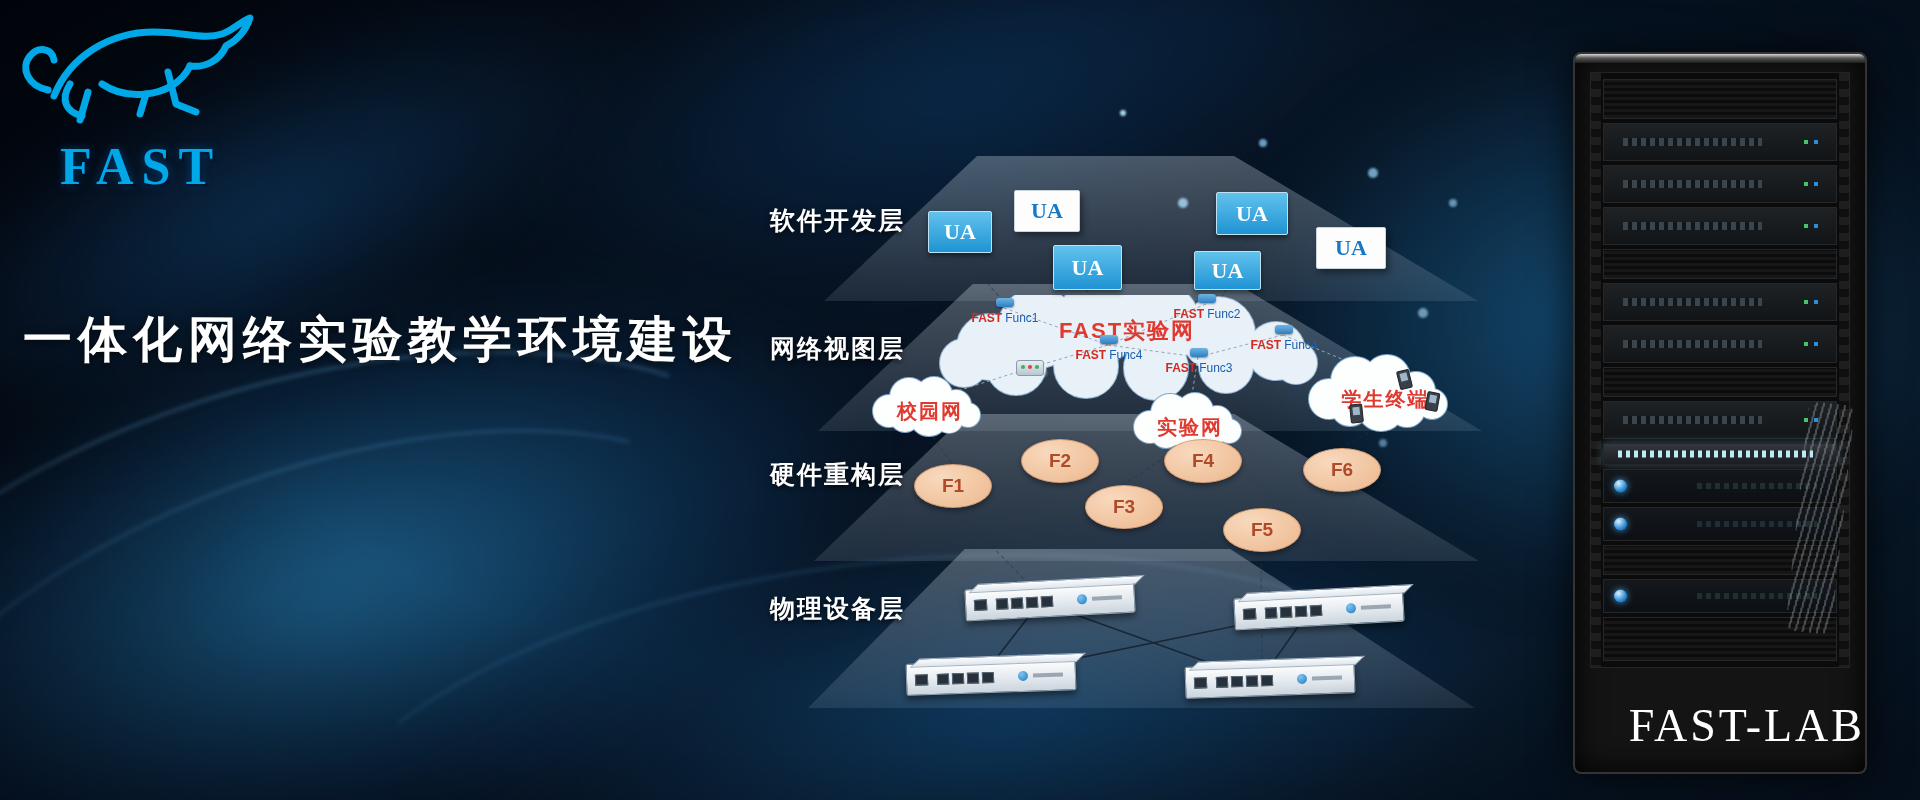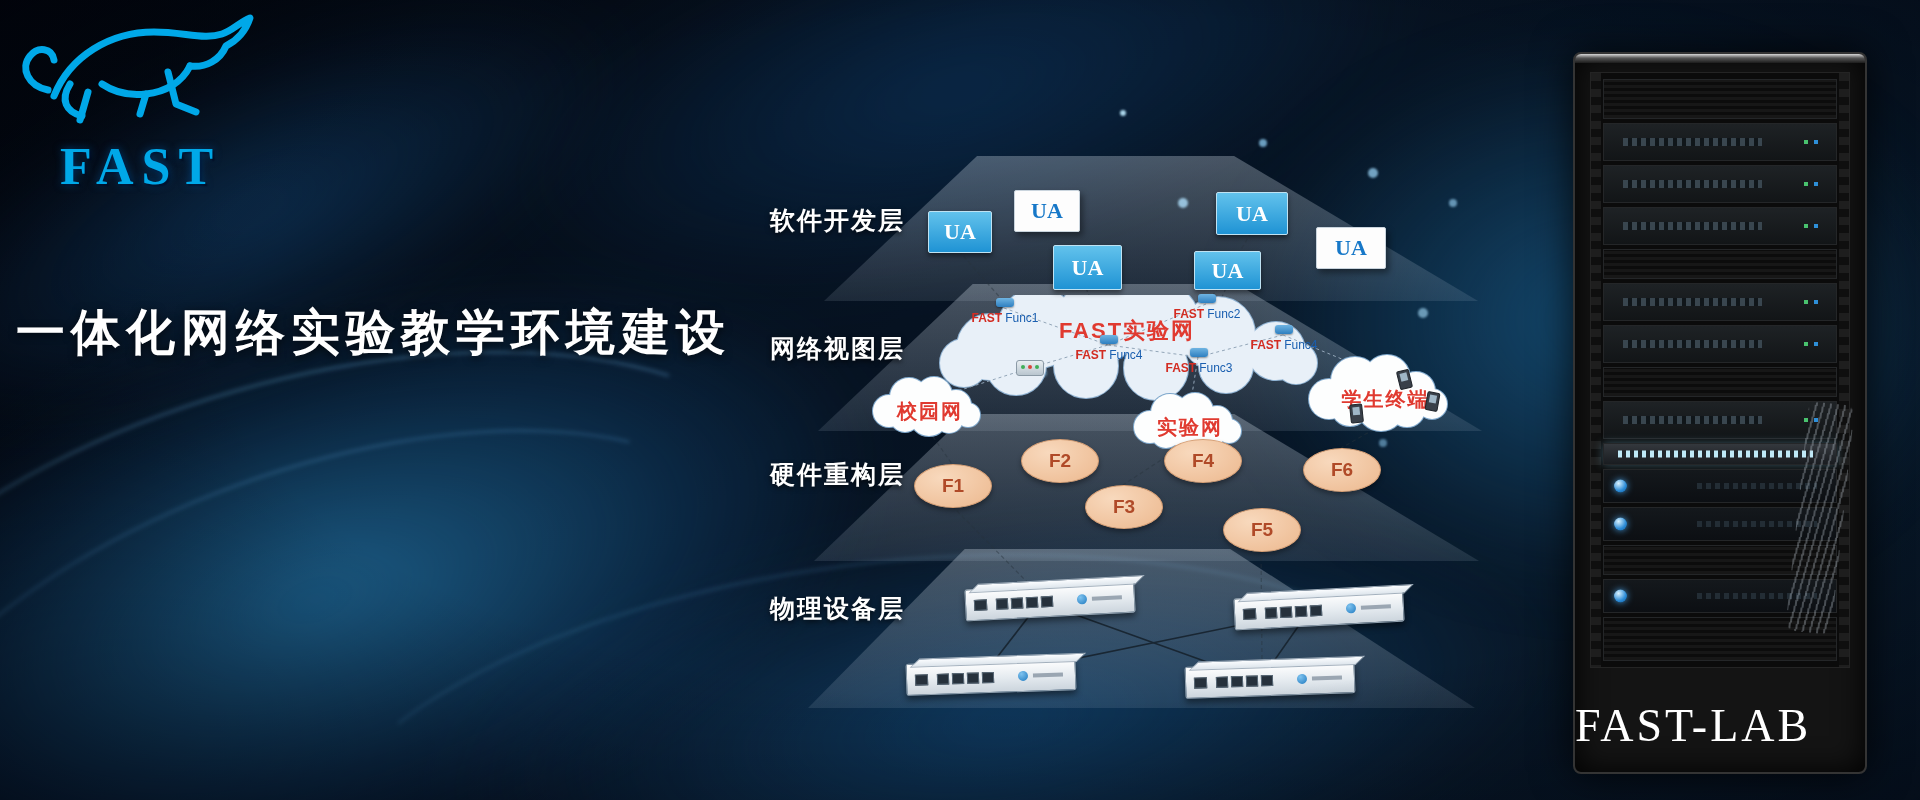--- a/index.html
+++ b/index.html
@@ -32,21 +32,21 @@
            40px 330px 0 2px rgba(150,215,255,.5),260px 330px 0 1px rgba(150,215,255,.5);}
   .vignette{position:absolute;inset:0;pointer-events:none;
             background:radial-gradient(ellipse at 55% 45%,transparent 55%,rgba(0,0,8,.55) 100%);}
   
   .logo{position:absolute;left:18px;top:8px;width:290px;}
   .logo svg{display:block;}
   .logo-text{display:block;margin:-6px 0 0 42px;font-family:"Liberation Serif",serif;font-weight:bold;
              font-size:52px;letter-spacing:8px;color:#00a8e8;
              text-shadow:0 0 8px rgba(0,70,130,.9),2px 2px 2px rgba(0,0,20,.8);}
   
-  .headline{position:absolute;left:16px;top:300px;margin:0;font-size:49px;font-weight:bold;color:#ffffff;
+  .headline{position:absolute;left:16px;top:300px;margin:7px;font-size:49px;font-weight:bold;color:#ffffff;
             letter-spacing:6px;text-shadow:0 2px 8px rgba(0,0,0,.65);white-space:nowrap;}
   
   .platform{position:absolute;background:linear-gradient(180deg,rgba(222,233,244,.30),rgba(195,210,228,.12));}
   .layer-label{position:absolute;color:#fff;font-weight:bold;font-size:25px;letter-spacing:2px;
                text-shadow:0 2px 5px rgba(0,0,0,.7);white-space:nowrap;}
   .overlay-svg{position:absolute;pointer-events:none;}
   
   .ua{position:absolute;display:flex;align-items:center;justify-content:center;
       font-family:"Liberation Serif",serif;font-weight:bold;font-size:22px;border-radius:2px;}
   .ua.solid{background:linear-gradient(180deg,#62c2ec,#1f93d4);color:#fff;border:1px solid #bfe2f2;
@@ -108,21 +108,21 @@
         background:repeating-linear-gradient(90deg,#bfe9f7 0 4px,#20262b 4px 8px);}
   .u.led{background:linear-gradient(180deg,#14181c,#0c0f13);}
   .u.led::before{content:"";position:absolute;left:10px;top:50%;width:13px;height:13px;transform:translateY(-50%);
         border-radius:50%;background:radial-gradient(circle at 35% 30%,#d8f2ff,#2a8ad6 60%,#135a96);
         box-shadow:0 0 7px rgba(80,180,255,.8);}
   .u.led::after{content:"";position:absolute;left:40%;right:8%;top:50%;height:6px;transform:translateY(-50%);
         background:repeating-linear-gradient(90deg,#232d35 0 5px,#10151a 5px 9px);}
   .cables{position:absolute;right:6px;top:330px;width:46px;height:230px;border-radius:10px;
           transform:rotate(6deg);filter:blur(.4px);
           background:repeating-linear-gradient(100deg,rgba(195,205,215,.32) 0 2px,transparent 2px 7px);}
-  .rack-label{position:absolute;left:0;right:0;bottom:20px;text-align:left;color:#fff;
+  .rack-label{position:absolute;left:0;right:0;bottom:20px;text-align:right;color:#fff;
               font-family:"Liberation Serif",serif;font-size:46px;letter-spacing:3px;}
 </style>
 </head>
 <body>
 
 <div class="stage">
 
   <div class="streak s1"></div>
   <div class="streak s2"></div>
   <div class="streak s3"></div>

